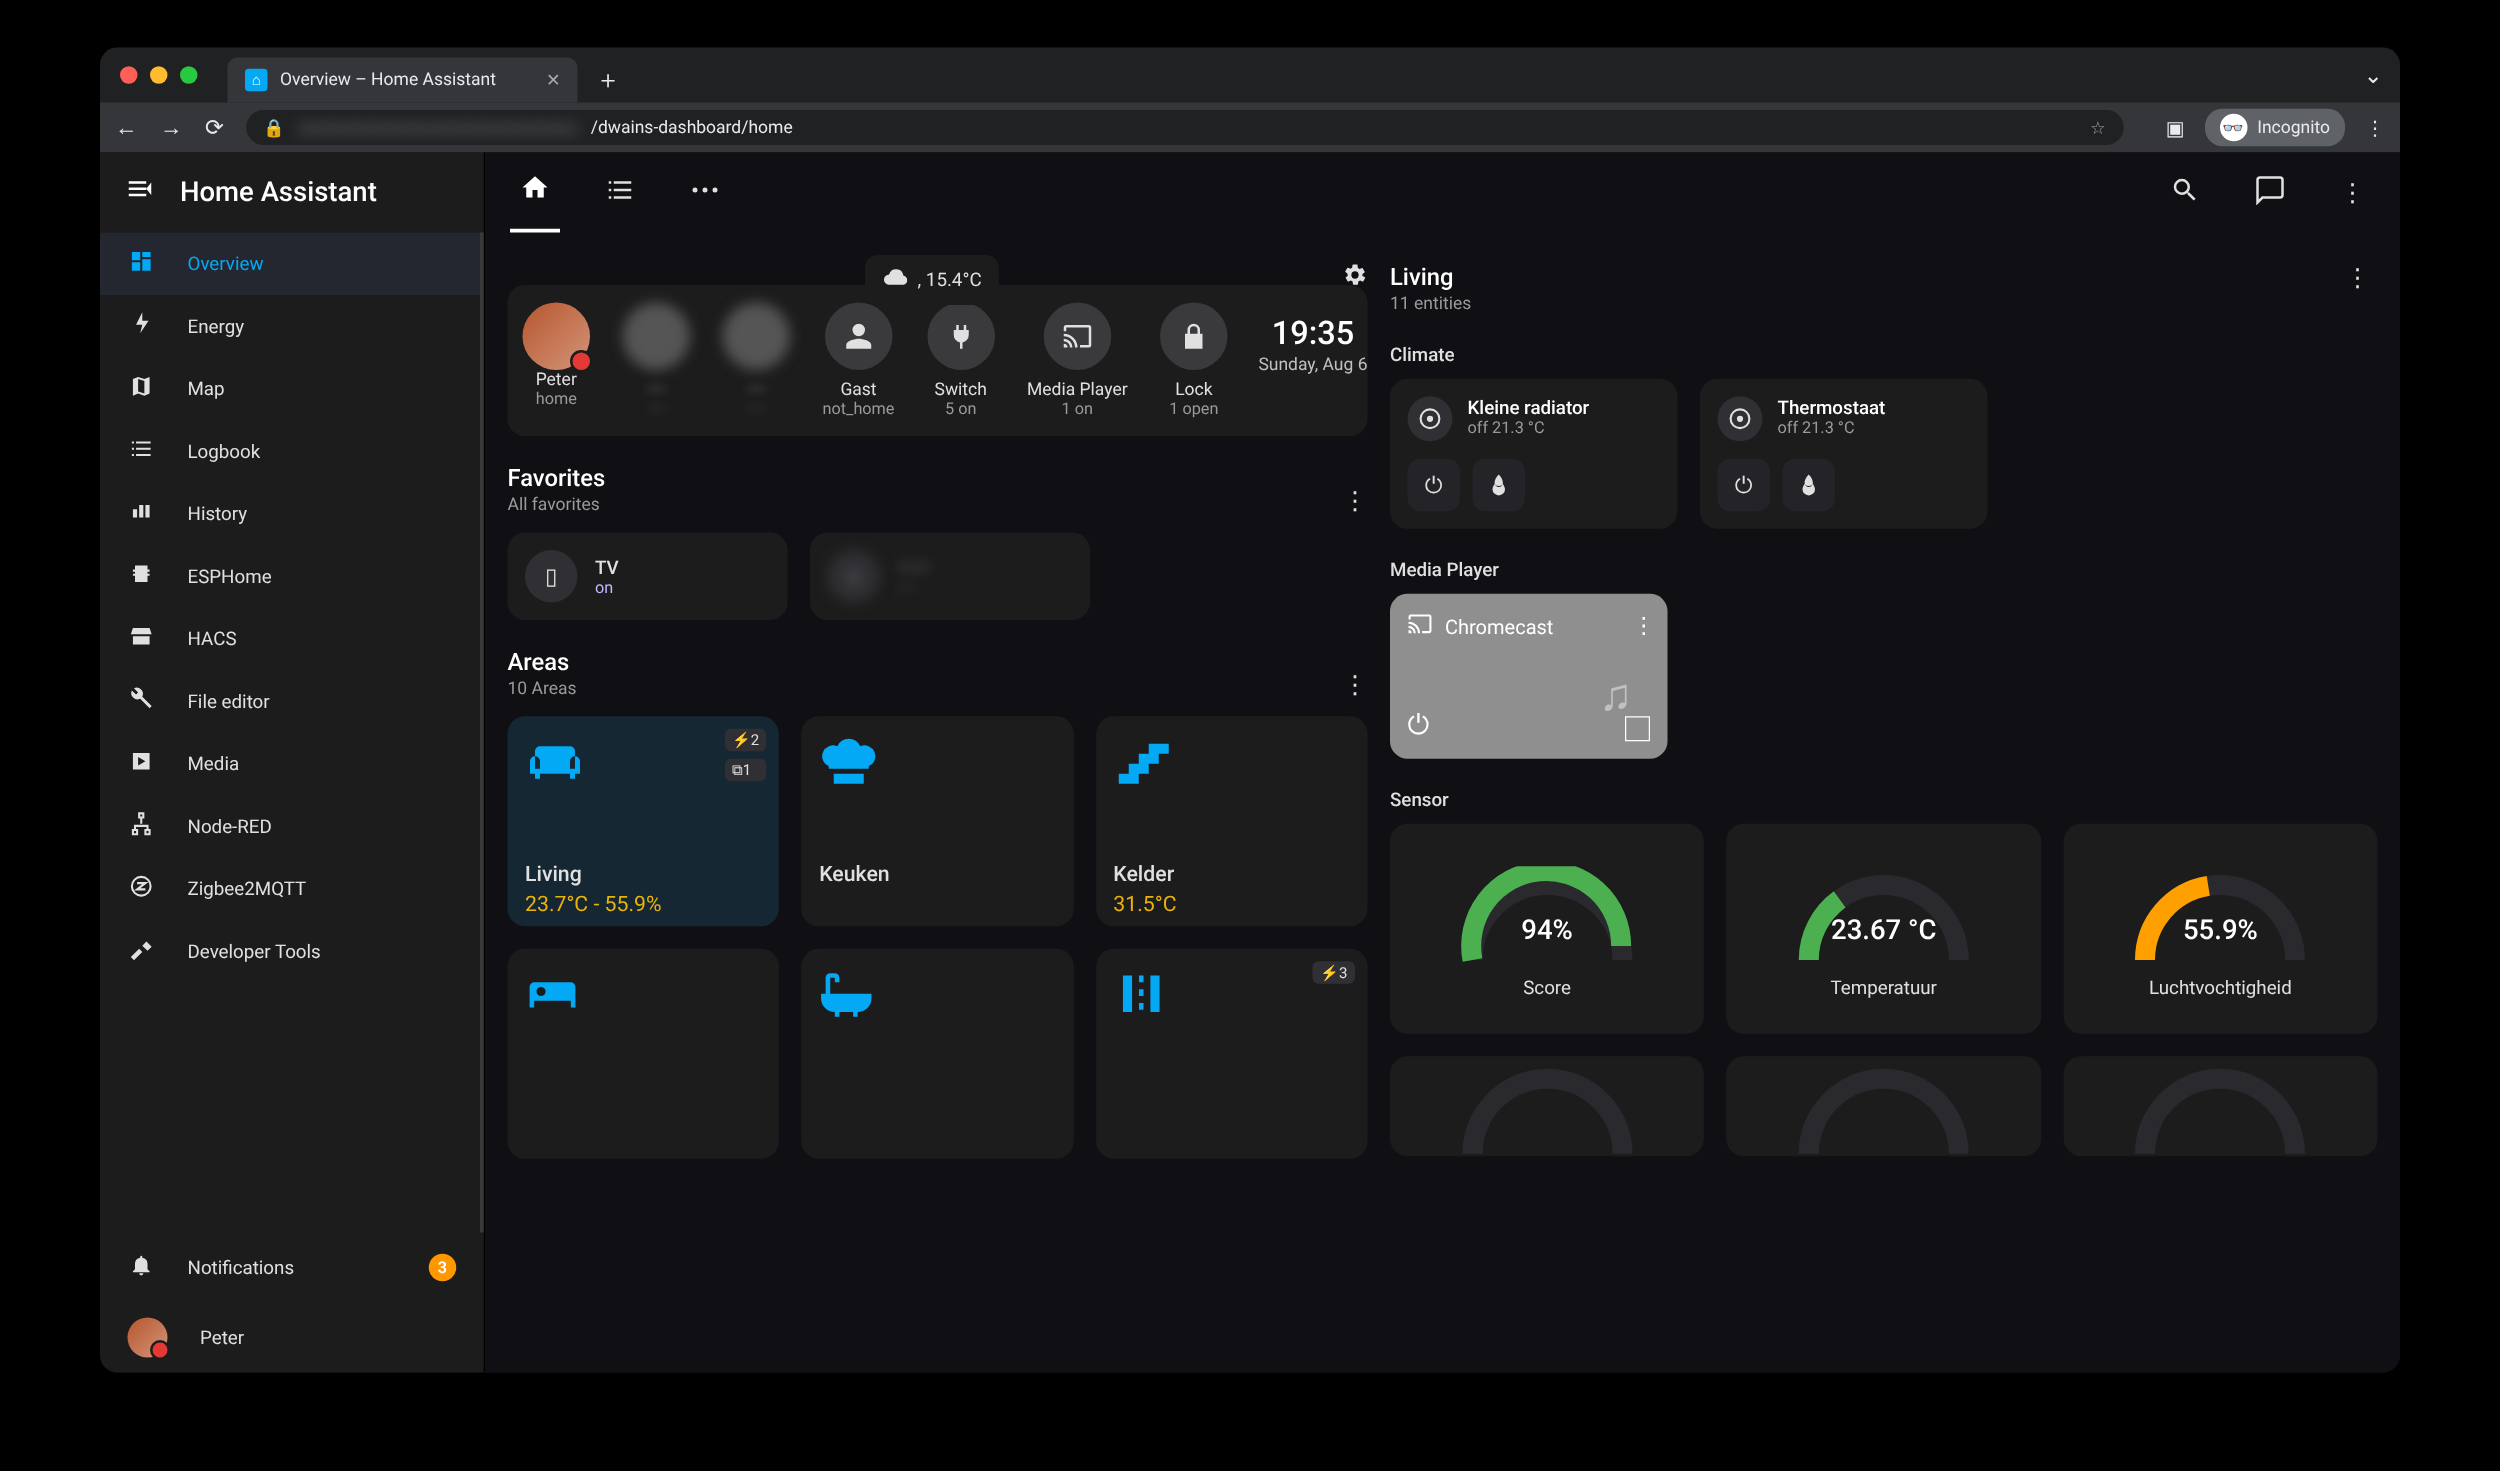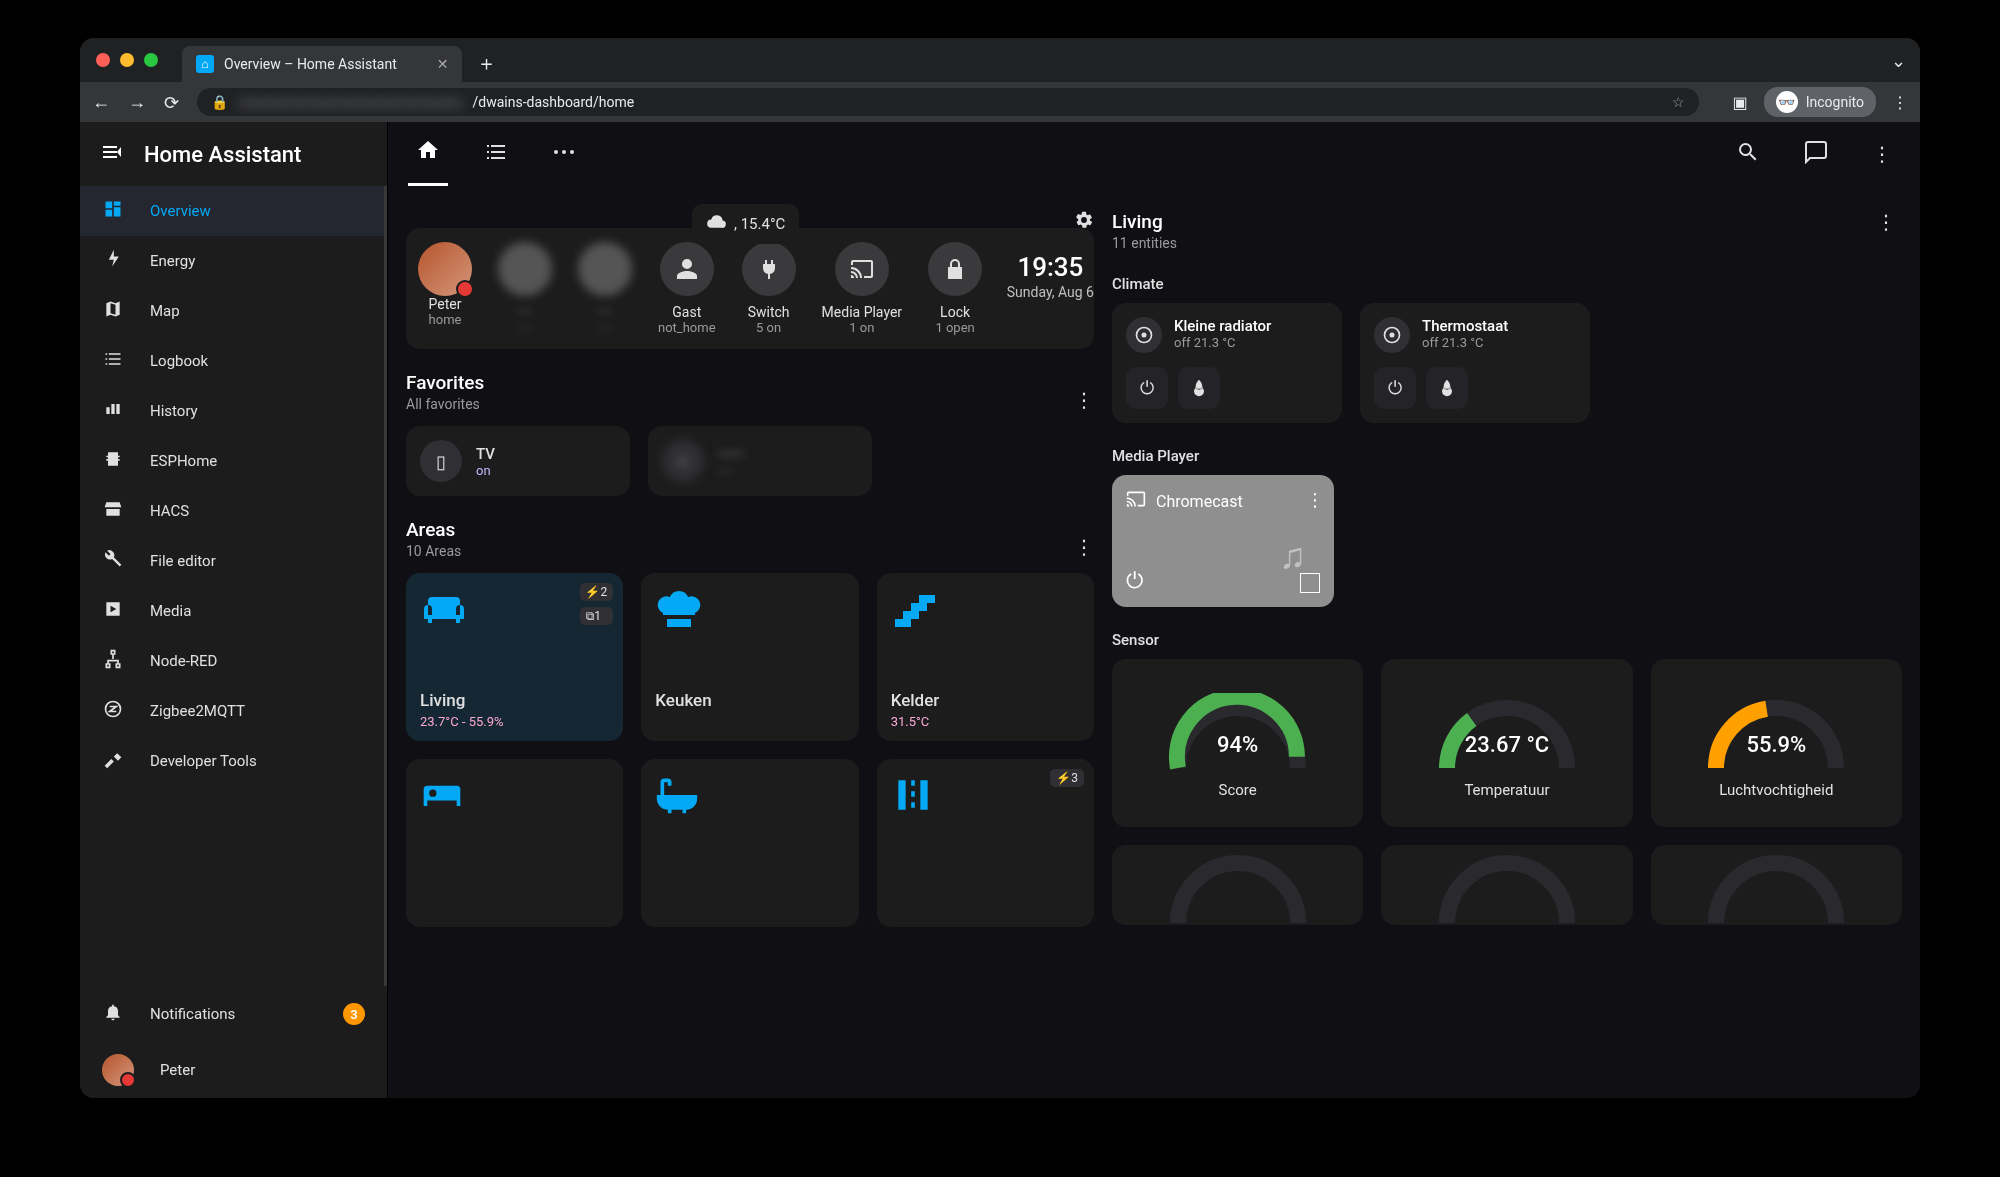--- a/index.html
+++ b/index.html
@@ -172,21 +172,21 @@
 .fav-card.blurred .icon-sq, .fav-card.blurred .fname, .fav-card.blurred .fstate { filter: blur(5px); }
 
 .area-grid { display: grid; grid-template-columns: repeat(3, 1fr); gap: 18px; margin-top: 14px; }
 .area-card {
   background: #1c1c1c; border-radius: 14px; height: 168px;
   padding: 14px; color: #e0e0e0; position: relative;
 }
 .area-card.active { background: #152733; }
 .area-card .area-icon { font-size: 44px; color: #03a9f4; }
 .area-card .area-name { font-size: 17px; font-weight: 500; margin-top: 44px; }
-.area-card .area-sub { font-size: 13px; color: #f9a8d4; margin-top: 4px; }
+.area-card .area-sub { font-size: 17px; color: #eab308; margin-top: 4px; }
 .area-badges { position: absolute; top: 10px; right: 10px; display: flex; flex-direction: column; gap: 6px; }
 .area-badge {
   background: #303034; border-radius: 5px; padding: 2px 6px;
   display: flex; align-items: center; gap: 4px; font-size: 12px; color: #e0e0e0;
 }
 
 
 .r-hdr { display: flex; align-items: flex-start; padding-top: 24px; }
 .r-hdr .txt .t { color: #fff; font-size: 19px; font-weight: 500; }
 .r-hdr .txt .s { color: #9a9a9a; font-size: 14px; margin-top: 2px; }

